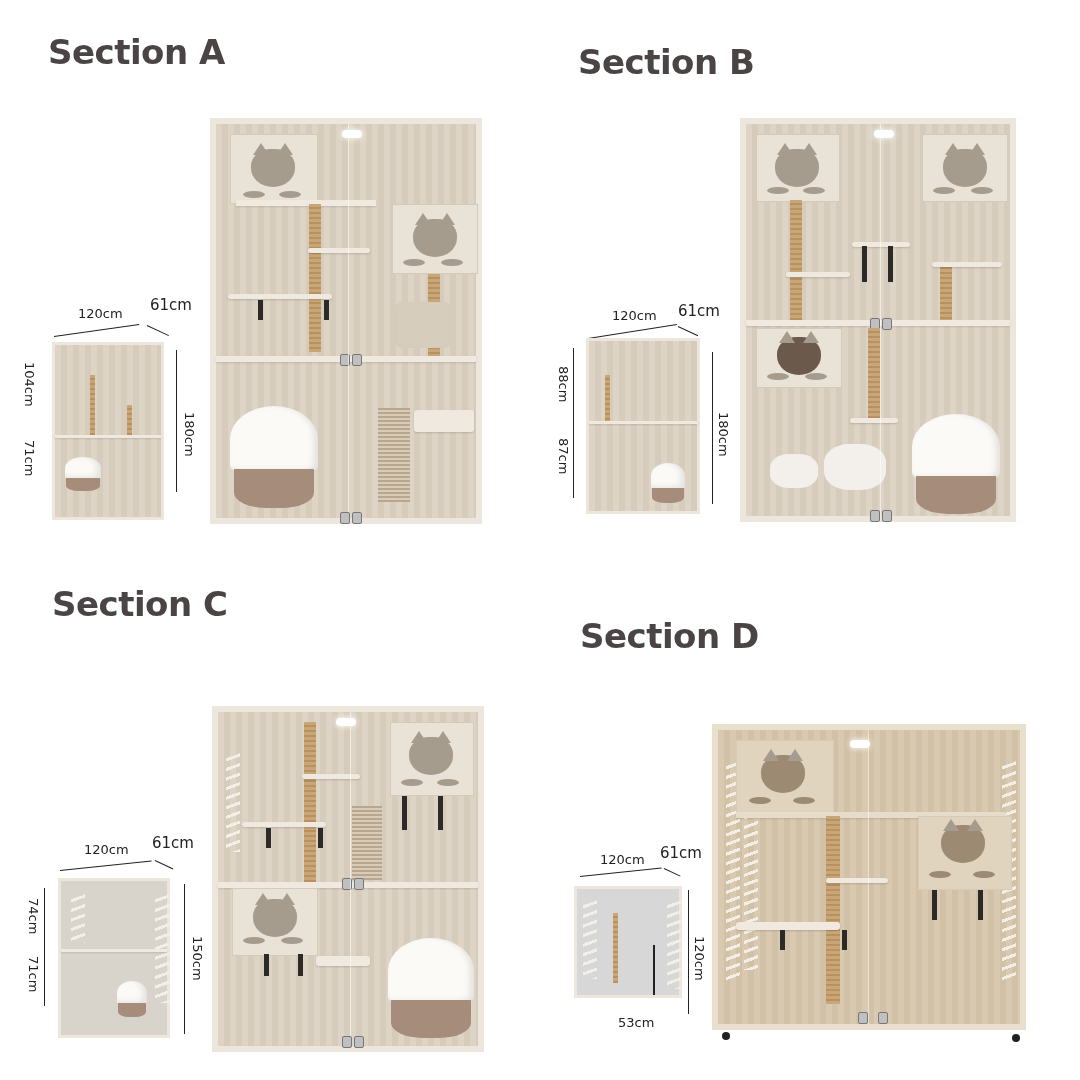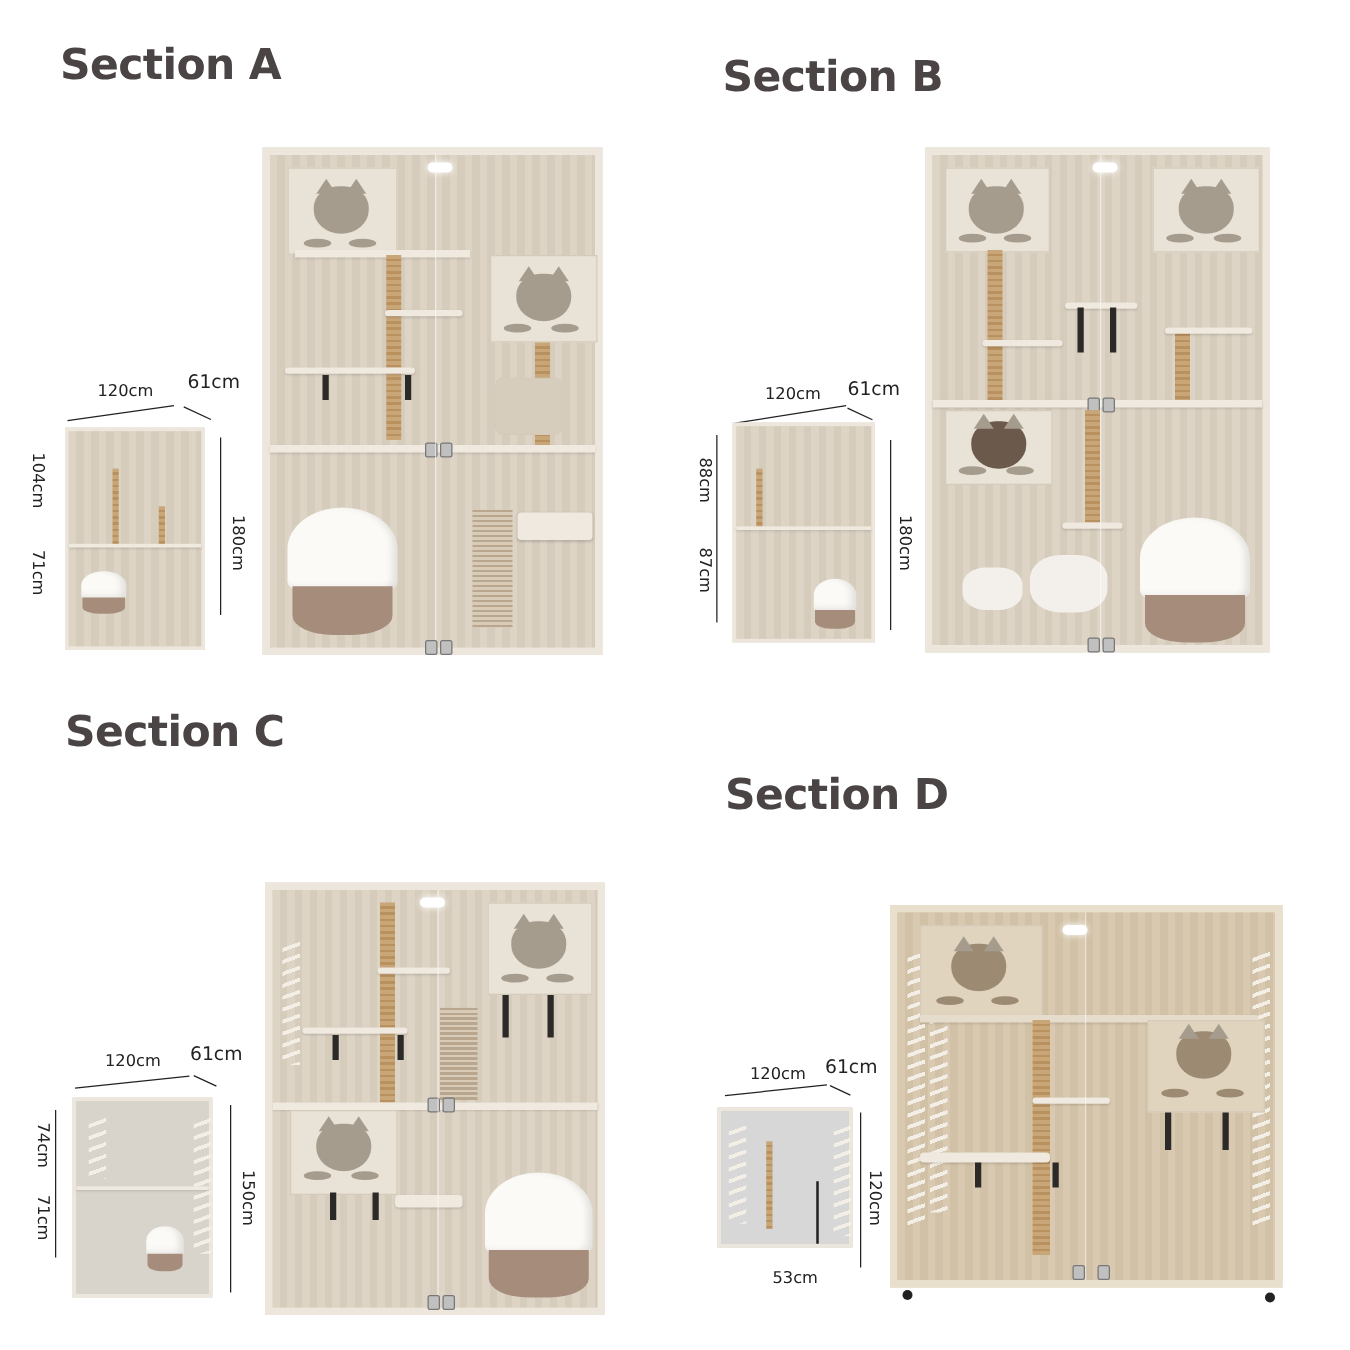--- a/index.html
+++ b/index.html
@@ -156,21 +156,21 @@
         <div class="top"></div>
         <div class="base"></div>
       </div>
     <div class="glassline" style="left:134px;"></div>
     <div class="latch" style="left:124px;top:386px;"></div>
       <div class="latch" style="left:136px;top:386px;"></div>
   </div>
 </div>
 
 <div>
-  <div class="title" style="left:52px;top:566px;">Section C</div>
+  <div class="title" style="left:52px;top:584px;">Section C</div>
 
   <div>
     <div class="dim" style="left:84px;top:842px;">120cm</div>
     <div class="dim" style="left:152px;top:834px;font-size:15px;">61cm</div>
     <div class="arrowh" style="left:60px;top:870px;width:92px;transform:rotate(-6deg);"></div>
     <div class="arrowh" style="left:155px;top:860px;width:20px;transform:rotate(25deg);"></div>
     <div class="dimv" style="left:26px;top:898px;">74cm</div>
     <div class="dimv" style="left:26px;top:956px;">71cm</div>
     <div class="arrowv" style="left:44px;top:888px;height:118px;"></div>
     <div class="dimv" style="left:190px;top:936px;">150cm</div>

